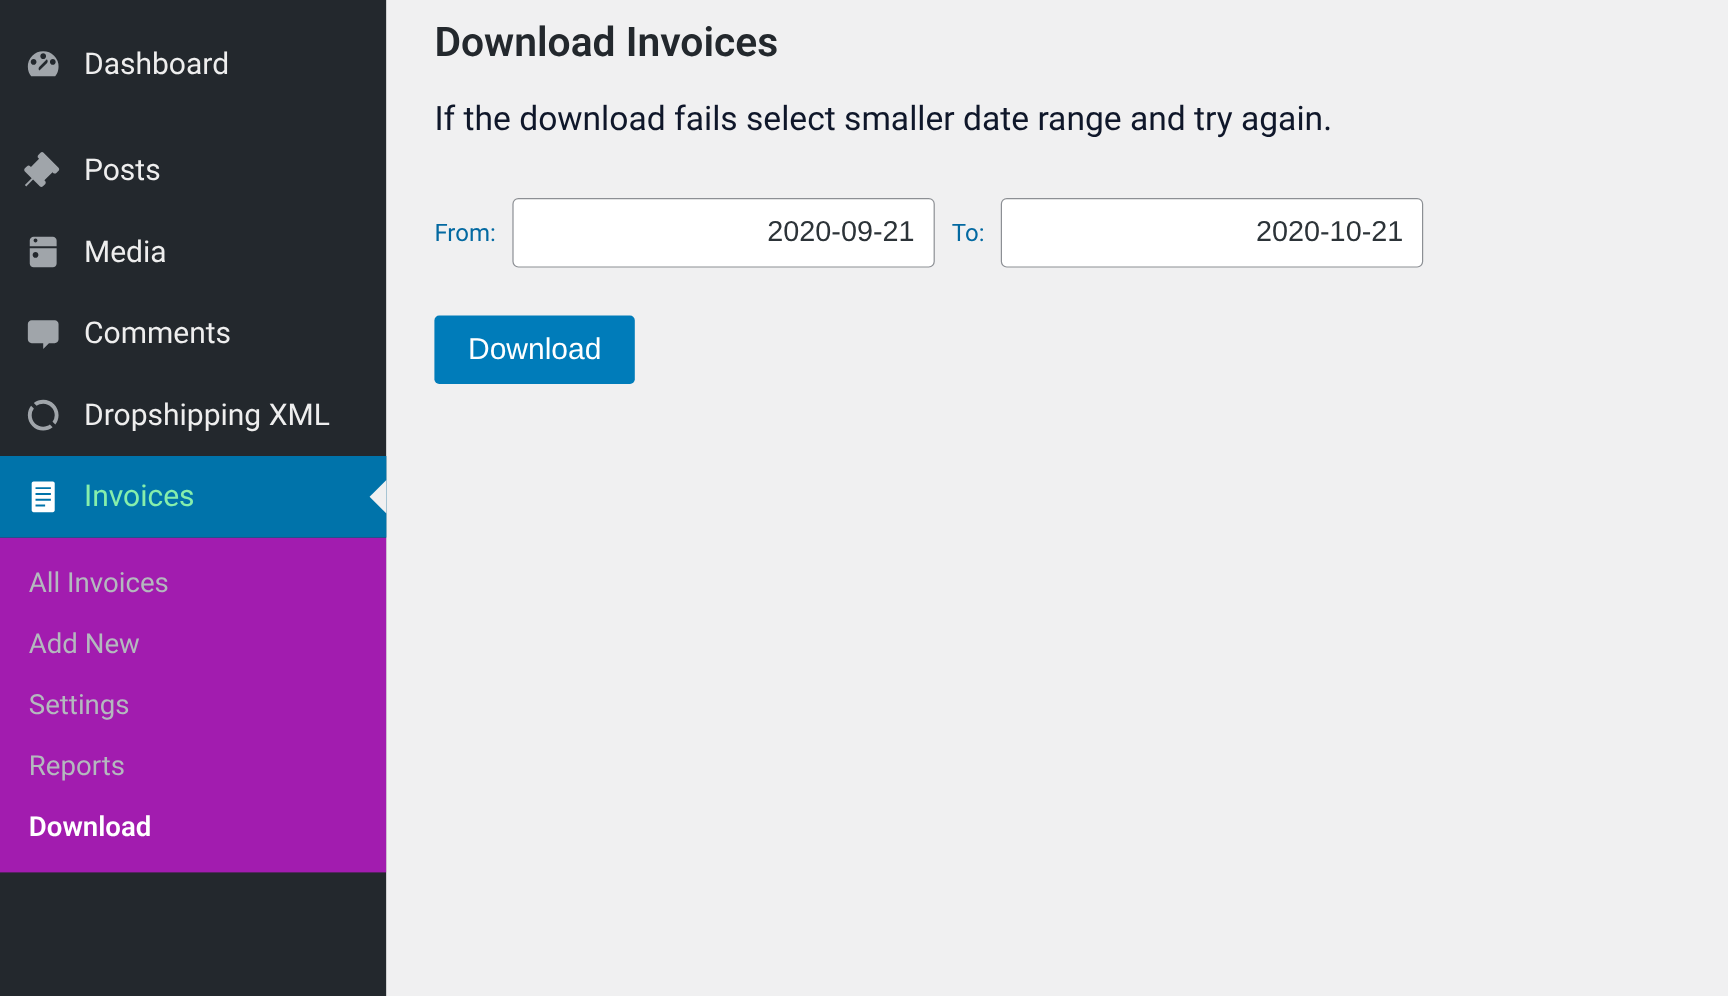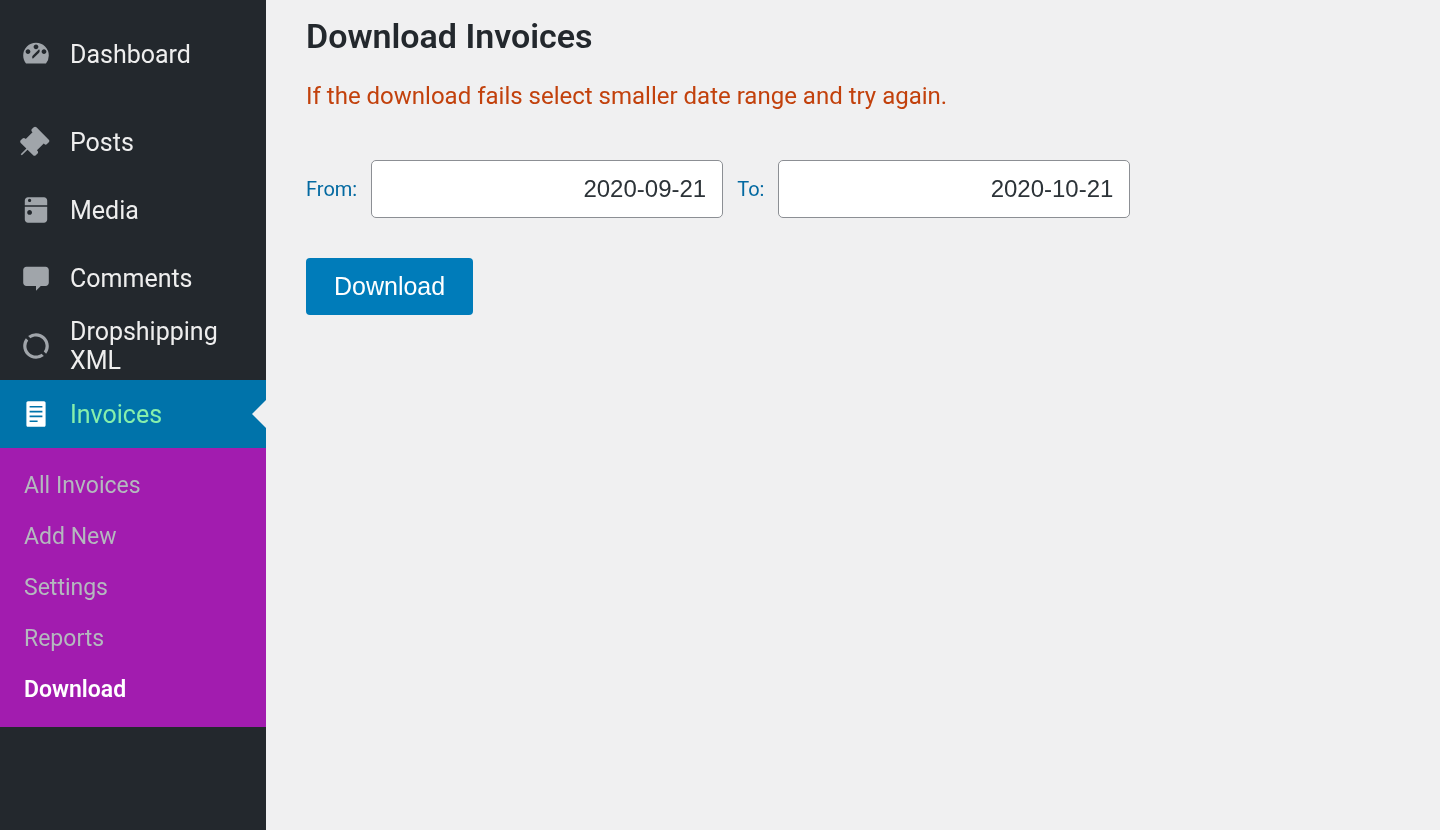--- a/index.html
+++ b/index.html
@@ -9,21 +9,21 @@
     }
     body {
       font-family: -apple-system, BlinkMacSystemFont, "Segoe UI", Roboto, Oxygen-Sans, Ubuntu, Cantarell, "Helvetica Neue", sans-serif;
       background: #f0f0f1;
       display: flex;
       width: 1440px;
       height: 830px;
       overflow: hidden;
     }
     .sidebar {
-      width: 266px;
+      width: 322px;
       background: #23282d;
       height: 100%;
       flex-shrink: 0;
     }
     .sidebar-item {
       display: flex;
       align-items: center;
       padding: 0 20px;
       height: 68px;
       color: #eee;
@@ -89,22 +89,22 @@
       padding: 16px 40px;
       background: #f0f0f1;
     }
     .page-title {
       font-size: 34px;
       font-weight: 600;
       color: #23282d;
       margin-bottom: 26px;
     }
     .help-text {
-      font-size: 24px;
-      color: #c2410c;
+      font-size: 28px;
+      color: #0f172a;
       margin-bottom: 50px;
     }
     .form-row {
       display: flex;
       align-items: center;
       gap: 14px;
       margin-bottom: 40px;
     }
     .form-label {
       font-size: 20px;

